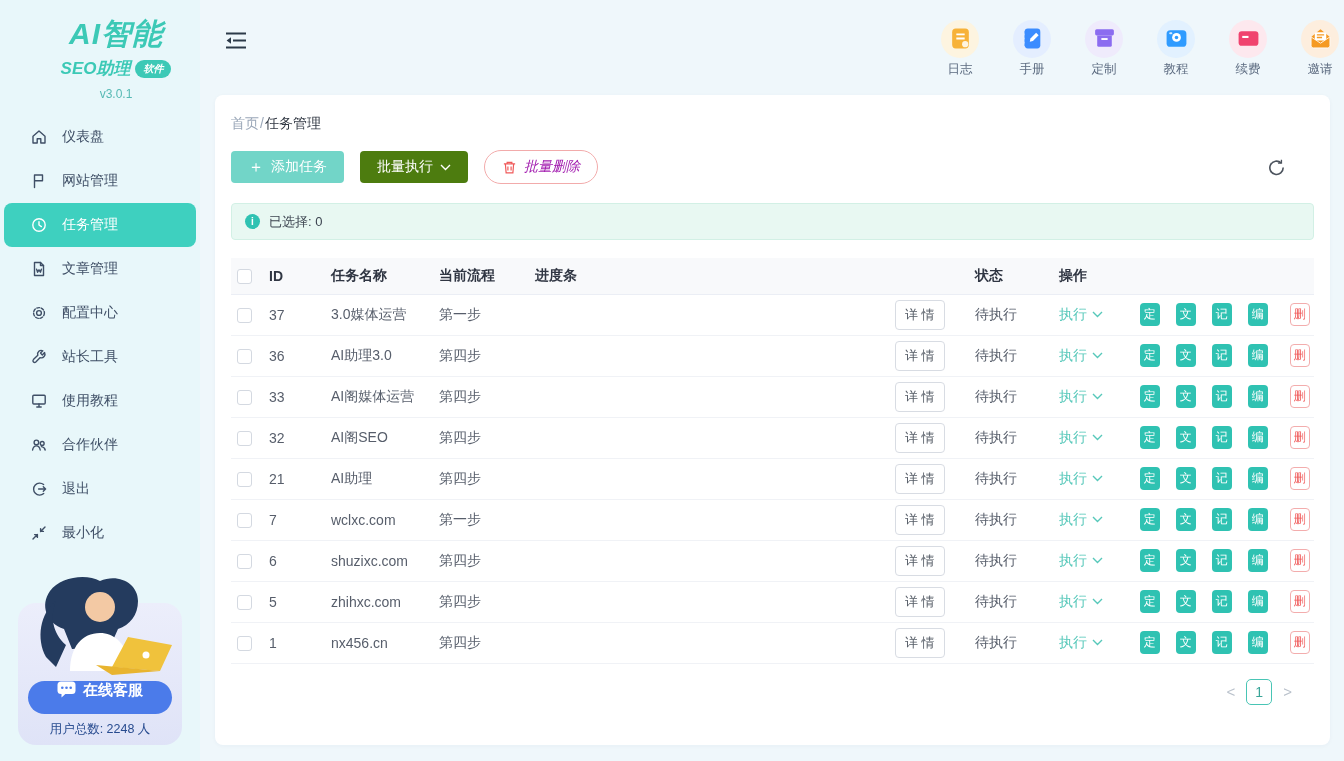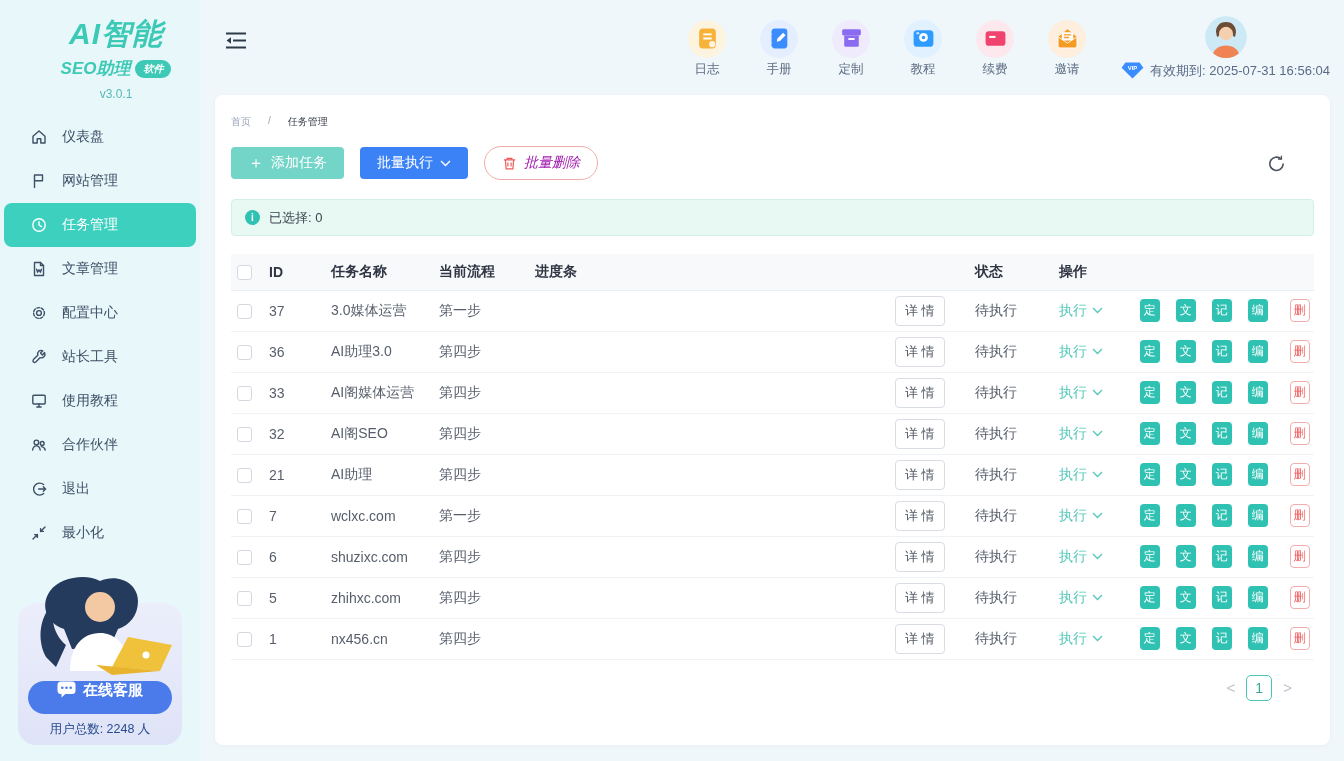--- a/index.html
+++ b/index.html
@@ -40,29 +40,29 @@
   .qlink { display:flex; flex-direction:column; align-items:center; cursor:pointer; width:48px; }
   .qlink-iconwrap { width:38px; height:38px; border-radius:50%; display:flex; align-items:center; justify-content:center; }
   .qlink-label { margin-top:3px; font-size:12.5px; color:#5c6b80; }
   .userblock { width:225px; margin:0 6px 0 22px; display:flex; flex-direction:column; align-items:center; }
   .avatar { width:42px; height:42px; border-radius:50%; overflow:hidden; cursor:pointer; }
   .vip-row { margin-top:4px; display:flex; align-items:center; gap:6px; font-size:13px; color:#5a6b87; white-space:nowrap; }
 
   
   .card { flex:1; margin:0 14px 16px 15px; background:#fff; border-radius:8px;
     box-shadow:0 1px 4px rgba(30,60,90,.04); padding:20px 16px 0 16px; overflow:hidden; }
-  .breadcrumb { display:flex; gap:17px; font-size:10px; }
+  .breadcrumb { display:flex; gap:1px; font-size:14px; }
   .breadcrumb .bc-home, .breadcrumb .bc-sep { color:#9aa7b8; }
   .breadcrumb .bc-current { color:#333a45; }
 
   .toolbar { margin-top:17px; display:flex; align-items:center; }
   .btn { display:inline-flex; align-items:center; gap:7px; height:32px; padding:0 17px;
     border:none; border-radius:4px; font-size:14px; cursor:pointer; font-family:inherit; }
   .btn-add { background:#72d5c8; color:#fff; }
-  .btn-exec { background:#3b82f6; color:#fff; margin-left:16px; }
+  .btn-exec { background:#4d7c0f; color:#fff; margin-left:16px; }
   .btn-del { background:#fff; color:#a21caf; border:1px solid #f2abab; border-radius:17px;
     height:34px; margin-left:16px;font-style:italic; }
   .plus { font-size:16px; line-height:1; font-weight:400; }
   .refresh-btn { margin-left:auto; margin-right:28px; cursor:pointer; display:flex; }
 
   .alert { margin-top:19px; height:37px; background:#e8f8f2; border:1px solid #d2f0e5; border-radius:4px;
     display:flex; align-items:center; gap:9px; padding:0 13px; font-size:13px; color:#3c4450; }
   .alert-i { width:15px; height:15px; border-radius:50%; background:#2fc2b2; color:#fff; font-size:10px;
     font-weight:700; display:flex; align-items:center; justify-content:center; font-style:normal; flex:none; }
 
@@ -284,39 +284,20 @@
             <svg width="25" height="25" viewBox="0 0 24 24">
               <path d="M3 10.5 12 3l9 7.5V19a2 2 0 0 1-2 2H5a2 2 0 0 1-2-2Z" fill="#f59a23"></path>
               <rect x="6.5" y="6" width="11" height="8" rx="1.5" fill="#fff"></rect>
               <path d="M8.5 8.5h7M8.5 11h5" stroke="#f59a23" stroke-width="1.4"></path>
               <path d="M3 10.5 12 16.5 21 10.5 V19a2 2 0 0 1-2 2H5a2 2 0 0 1-2-2Z" fill="#f59a23" stroke="#fff" stroke-width=".8"></path>
             </svg>
           </span>
           <span class="qlink-label">邀请</span>
         </div>
       </div>
-    <div class="userblock">
-      <div class="avatar">
-        <svg width="42" height="42" viewBox="0 0 42 42">
-          <circle cx="21" cy="21" r="21" fill="#cde9f6"></circle>
-          <path d="M21 6 C14 6 11 11 11 16 l1 5 2-1 1-6 c4 1.5 9 1.5 12 0 l1 6 2 1 1-5 C31 11 28 6 21 6 Z" fill="#6d4c35"></path>
-          <circle cx="21" cy="17.5" r="6.8" fill="#f6cfae"></circle>
-          <path d="M7 42 C8 33 14 29.5 21 29.5 S34 33 35 42 Z" fill="#ef8354"></path>
-        </svg>
-      </div>
-      <div class="vip-row">
-        <span style="display:flex;">
-          <svg width="23" height="17" viewBox="0 0 24 18">
-            <path d="M4.5 0.5 h15 L23.5 6 12 17.5 0.5 6 Z" fill="#3b8cff"></path>
-            <text x="12" y="8.6" font-size="6.2" fill="#fff" text-anchor="middle" font-weight="bold">VIP</text>
-          </svg>
-        </span>
-        <span>有效期到: 2025-07-31 16:56:04</span>
-      </div>
-    </div>
   </div>
 
   <div class="card">
     <div class="breadcrumb">
       <span class="bc-home">首页</span>
       <span class="bc-sep">/</span>
       <span class="bc-current">任务管理</span>
     </div>
 
     <div class="toolbar">

